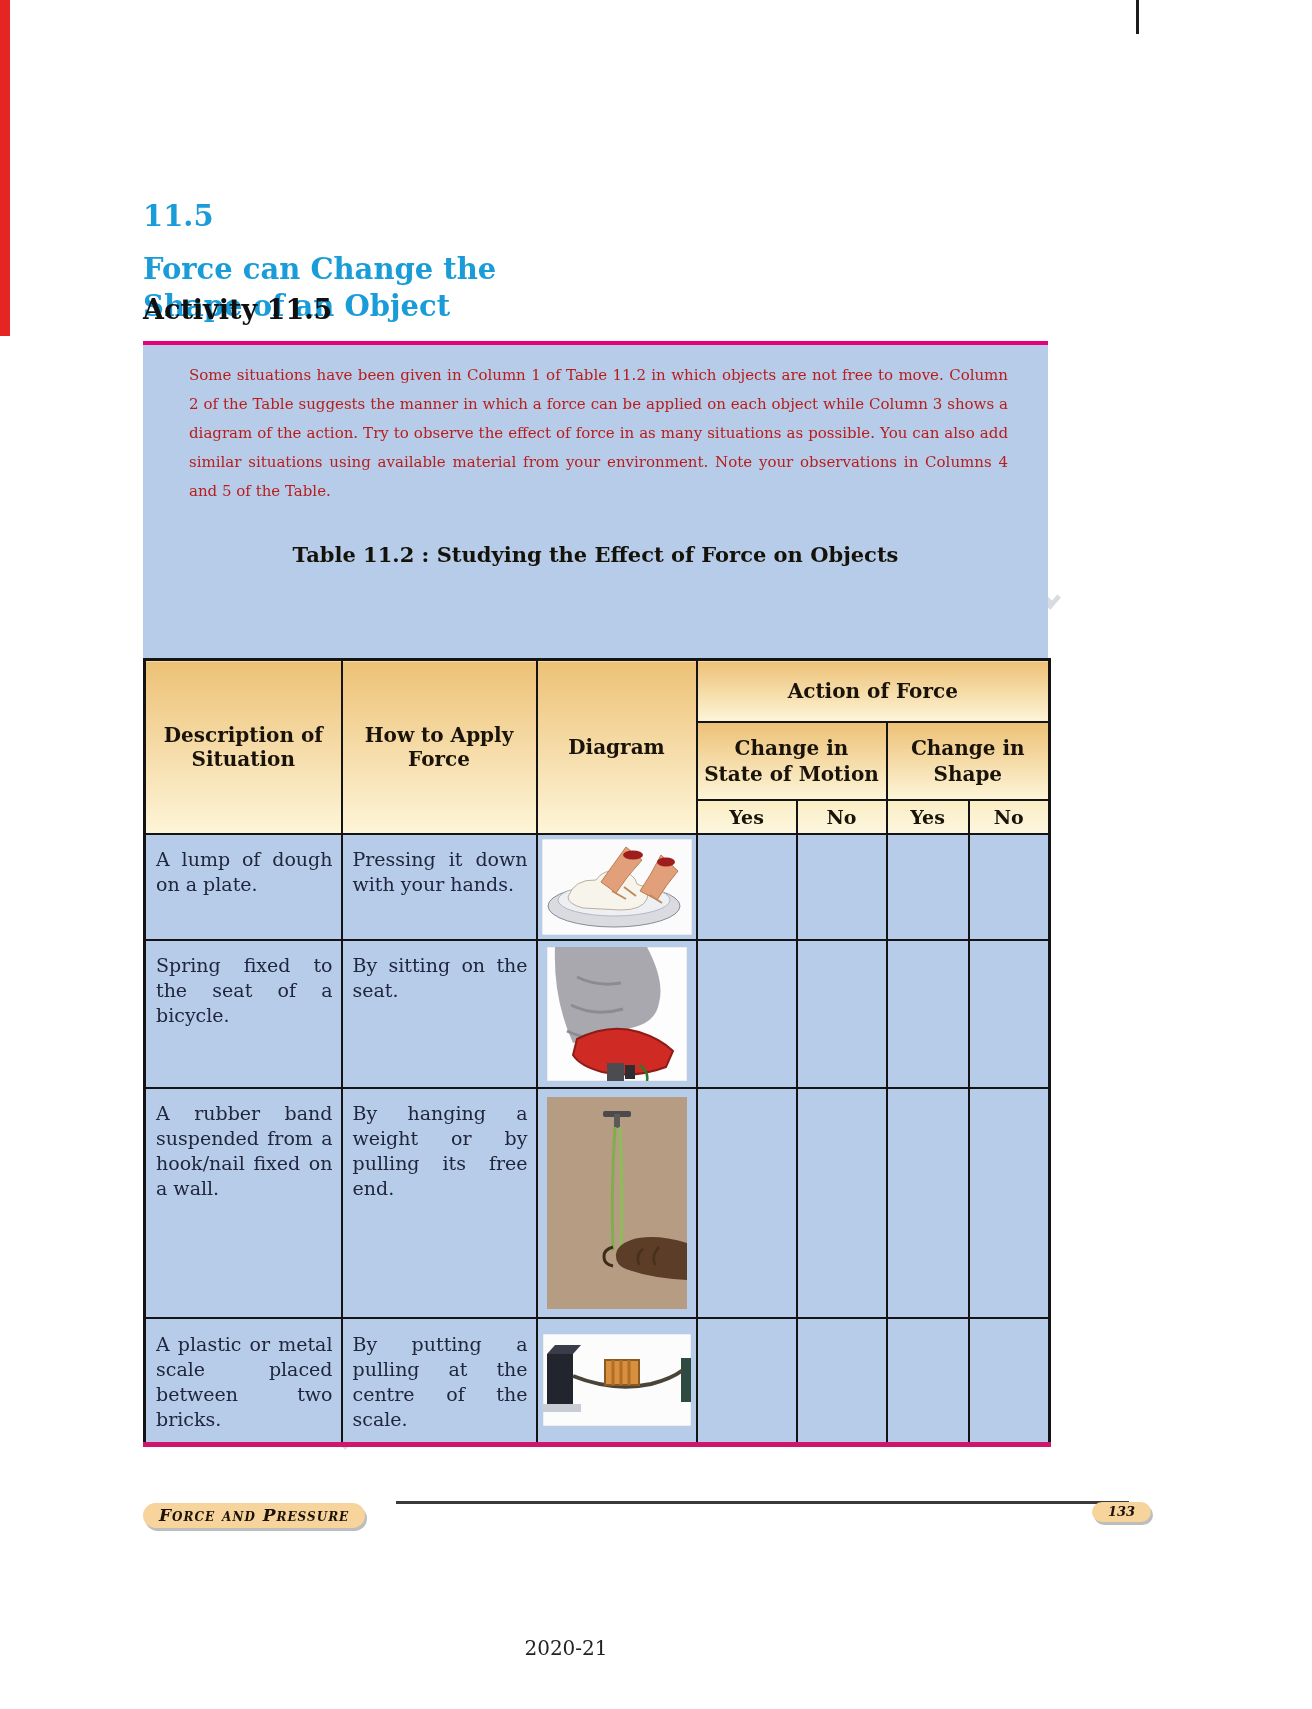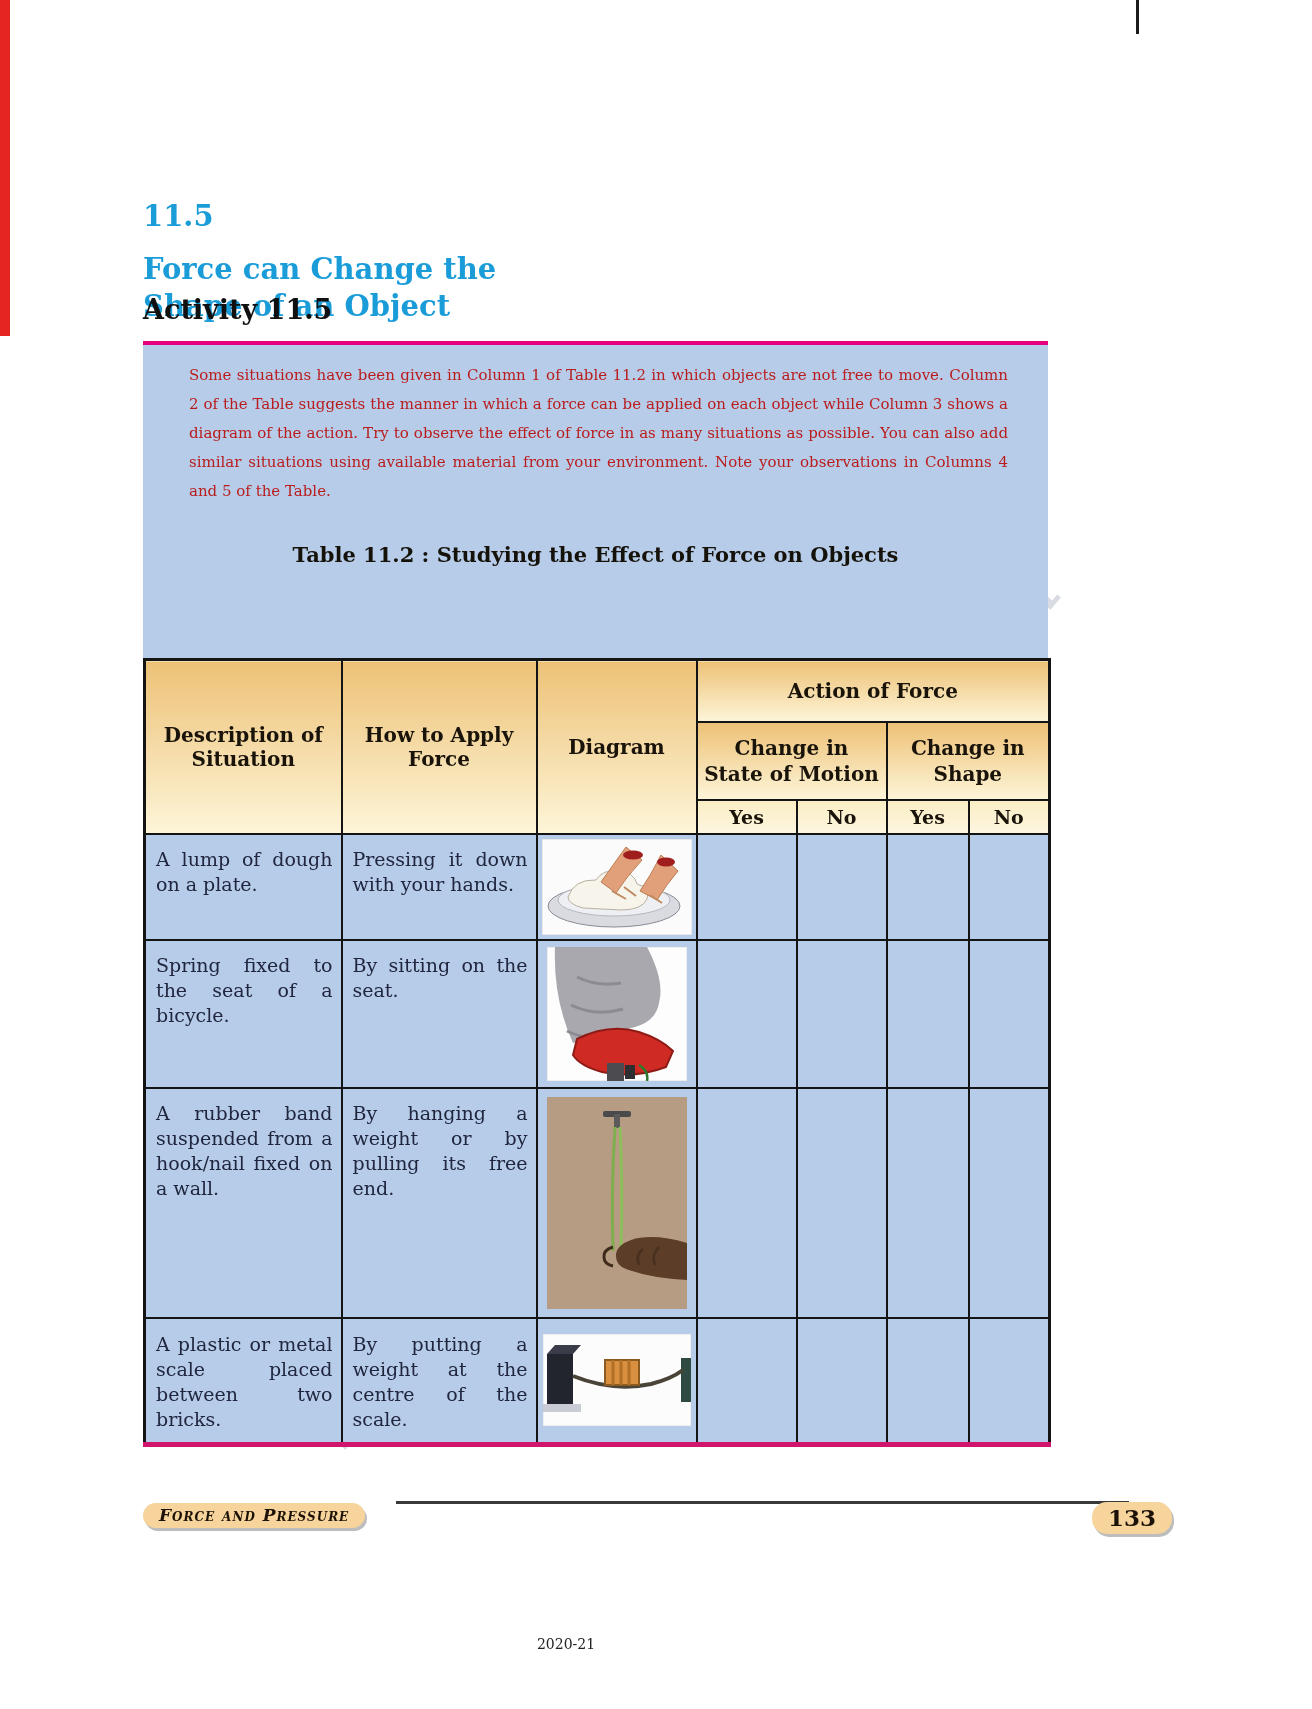--- a/index.html
+++ b/index.html
@@ -75,22 +75,22 @@
 
   
   .footer-line { position:absolute; top:1501px; left:396px; width:733px; height:3px; background:#3a3a3a; }
   .pill {
     position:absolute; background:#f6d49c; border-radius:15px;
     box-shadow:2px 3px 0 #bdbdbd; padding:2px 16px 3px 16px;
     font-weight:bold; color:#1c1208; white-space:nowrap;
   }
   .chapter-pill { left:143px; top:1503px; font-size:17px; font-variant:small-caps; letter-spacing:1px; }
   .chapter-pill .sc { font-variant:small-caps;font-style:italic; }
-  .page-pill { left:1092px; top:1502px; font-size:23px; }
-  .year { position:absolute; top:1636px; left:0; width:1132px; text-align:center; font-size:14px; color:#222; }
+  .page-pill { left:1092px; top:1502px; font-size:13px;font-style:italic; }
+  .year { position:absolute; top:1636px; left:0; width:1132px; text-align:center; font-size:20px; color:#222; }
 </style>
 </head>
 <body>
 
 <div class="page">
 
   <div class="red-tab"></div>
   <div class="crop-mark crop-right"></div>
 
   <div class="wm wm1">© NCERT</div>
@@ -199,21 +199,21 @@
           </svg>
         </td>
         <td class="blank"></td>
         <td class="blank"></td>
         <td class="blank"></td>
         <td class="blank"></td>
       </tr>
 
       <tr class="r4">
         <td>A plastic or metal scale placed between two bricks.</td>
-        <td>By putting a weight at the centre of the scale.</td>
+        <td>By putting a pulling at the centre of the scale.</td>
         <td class="diagram">
           <svg width="148" height="92" viewBox="0 0 148 92">
             <rect width="148" height="92" fill="#fcfcfc" stroke="#e2e2e2"></rect>
             <path d="M4 20 l8-9 h26 l-8 9z" fill="#3a3d49"></path>
             <rect x="4" y="20" width="26" height="52" fill="#23252e"></rect>
             <rect x="0" y="70" width="38" height="8" fill="#c9ccd4"></rect>
             <rect x="138" y="24" width="10" height="44" fill="#2e4a42"></rect>
             <path d="M30 42 q40 16 78 8 q20-5 32-14" stroke="#4a4438" stroke-width="4" fill="none"></path>
             <rect x="62" y="26" width="34" height="25" fill="#d88f3f" stroke="#8a5a20" stroke-width="2"></rect>
             <path d="M70 26 v25 M78 26 v25 M86 26 v25" stroke="#b06f26" stroke-width="3"></path>

